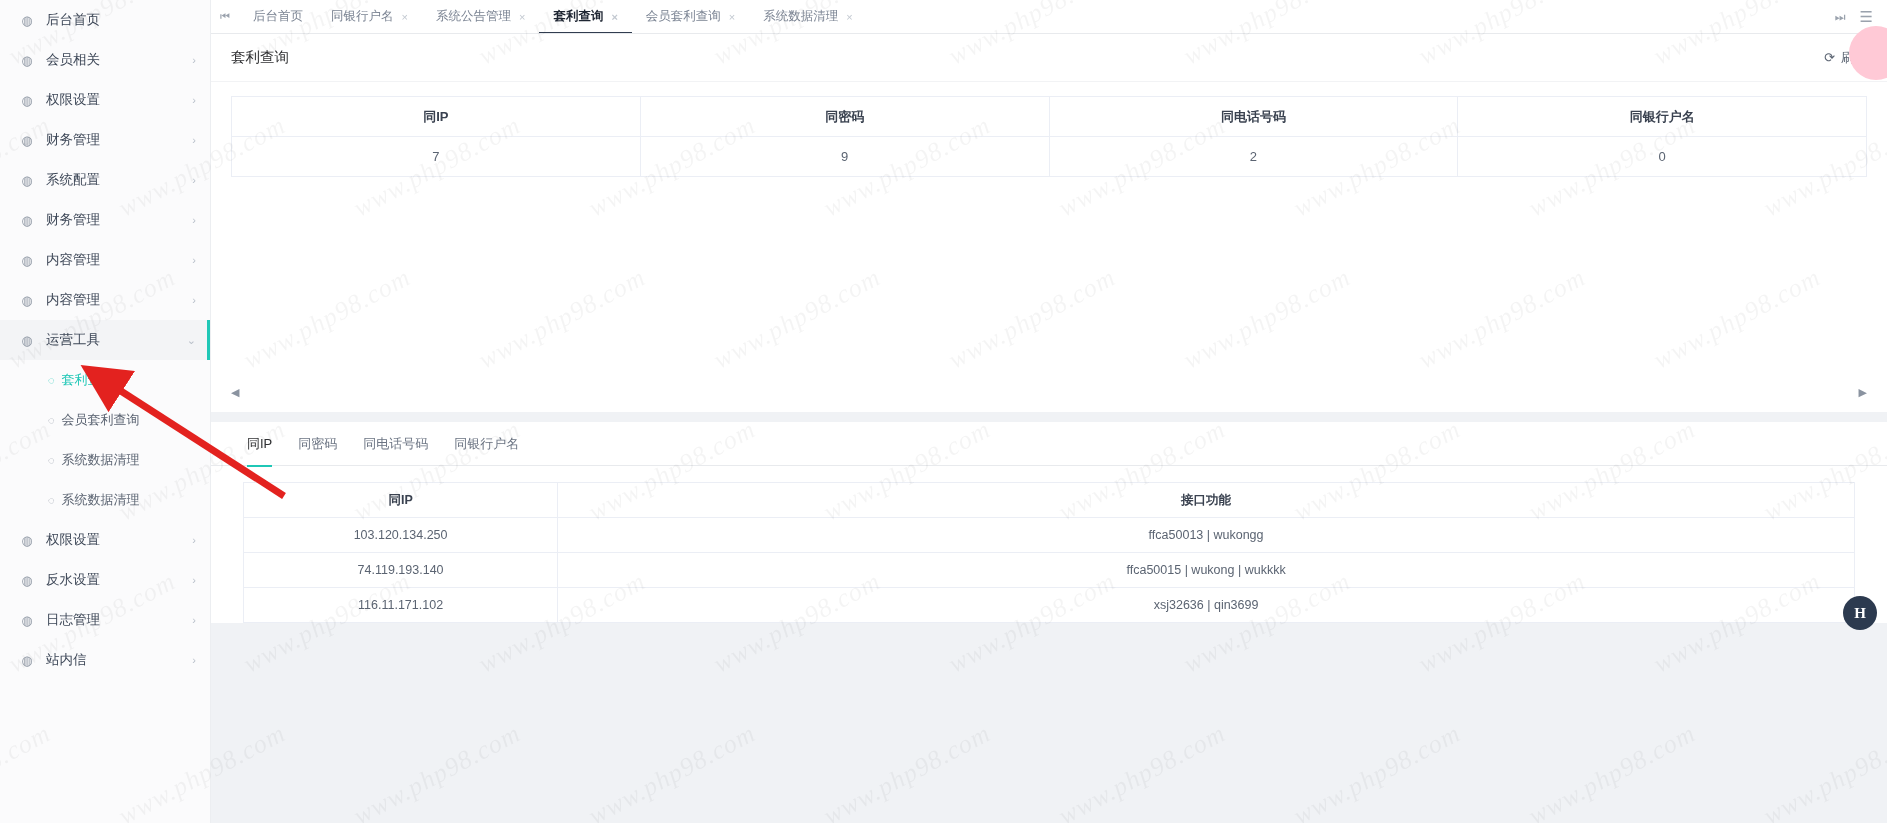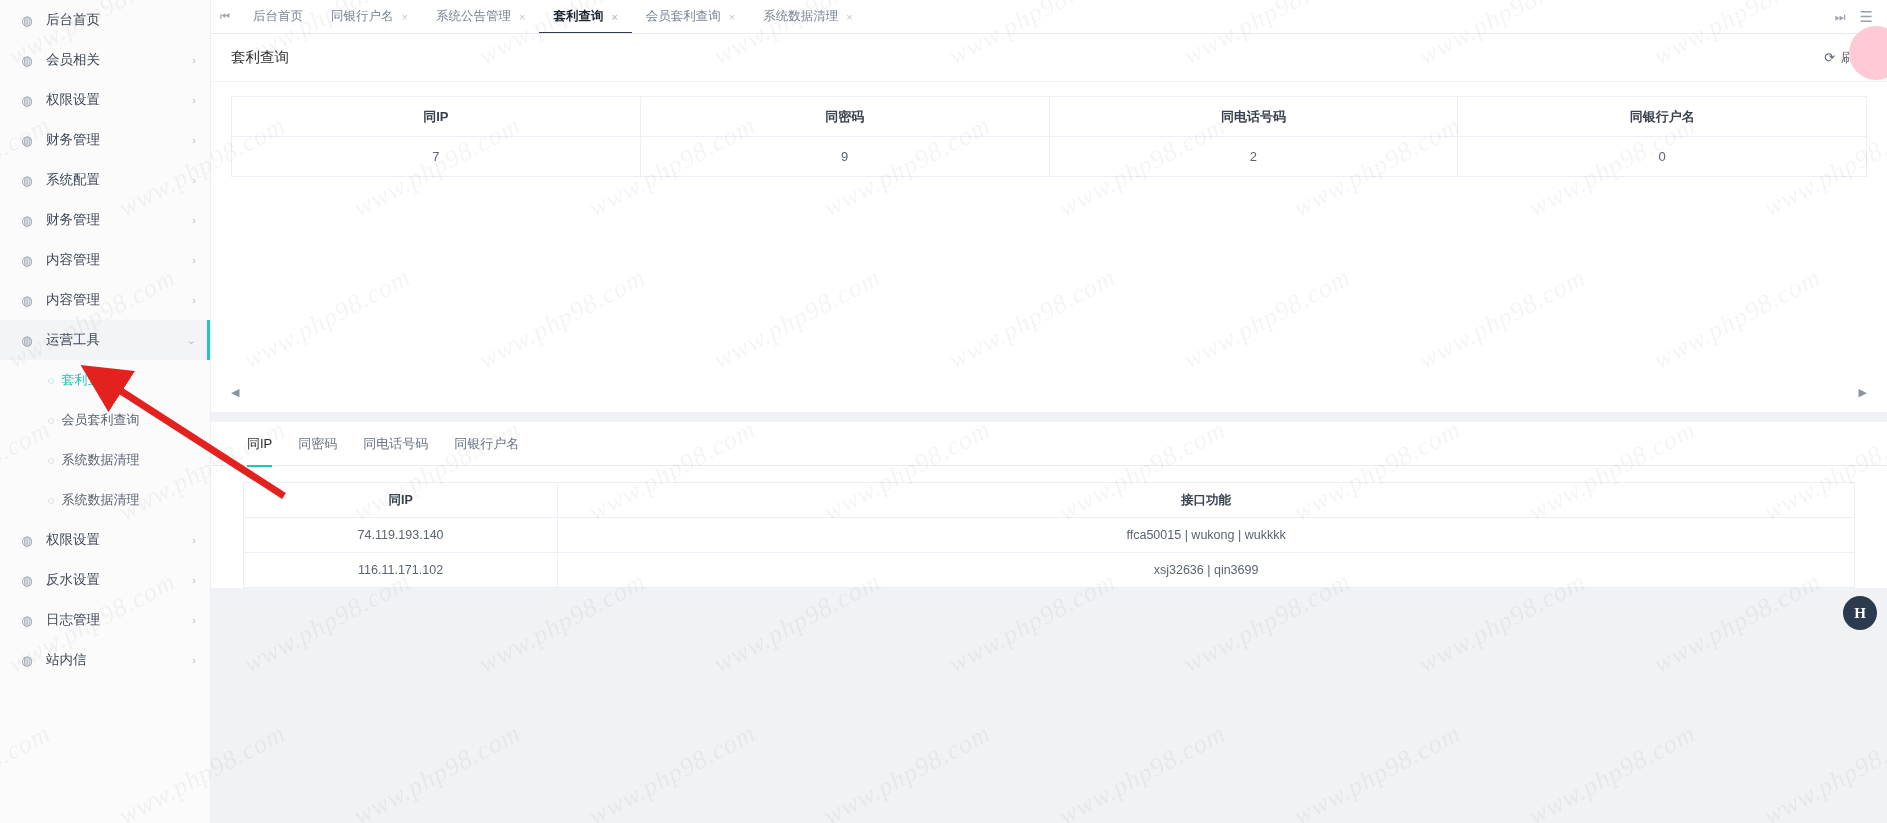--- a/index.html
+++ b/index.html
@@ -359,20 +359,24 @@
               <col style="width:19.5%">
               <col style="width:80.5%">
             </colgroup>
             <thead>
               <tr>
                 <th>同IP</th>
                 <th>接口功能</th>
               </tr>
             </thead>
             <tbody>
+              <tr>
+                <td>103.120.134.250</td>
+                <td>ffca50013 | wukongg</td>
+              </tr>
               <tr>
                 <td>74.119.193.140</td>
                 <td>ffca50015 | wukong | wukkkk</td>
               </tr>
               <tr>
                 <td>116.11.171.102</td>
                 <td>xsj32636 | qin3699</td>
               </tr>
             </tbody>
           </table>

